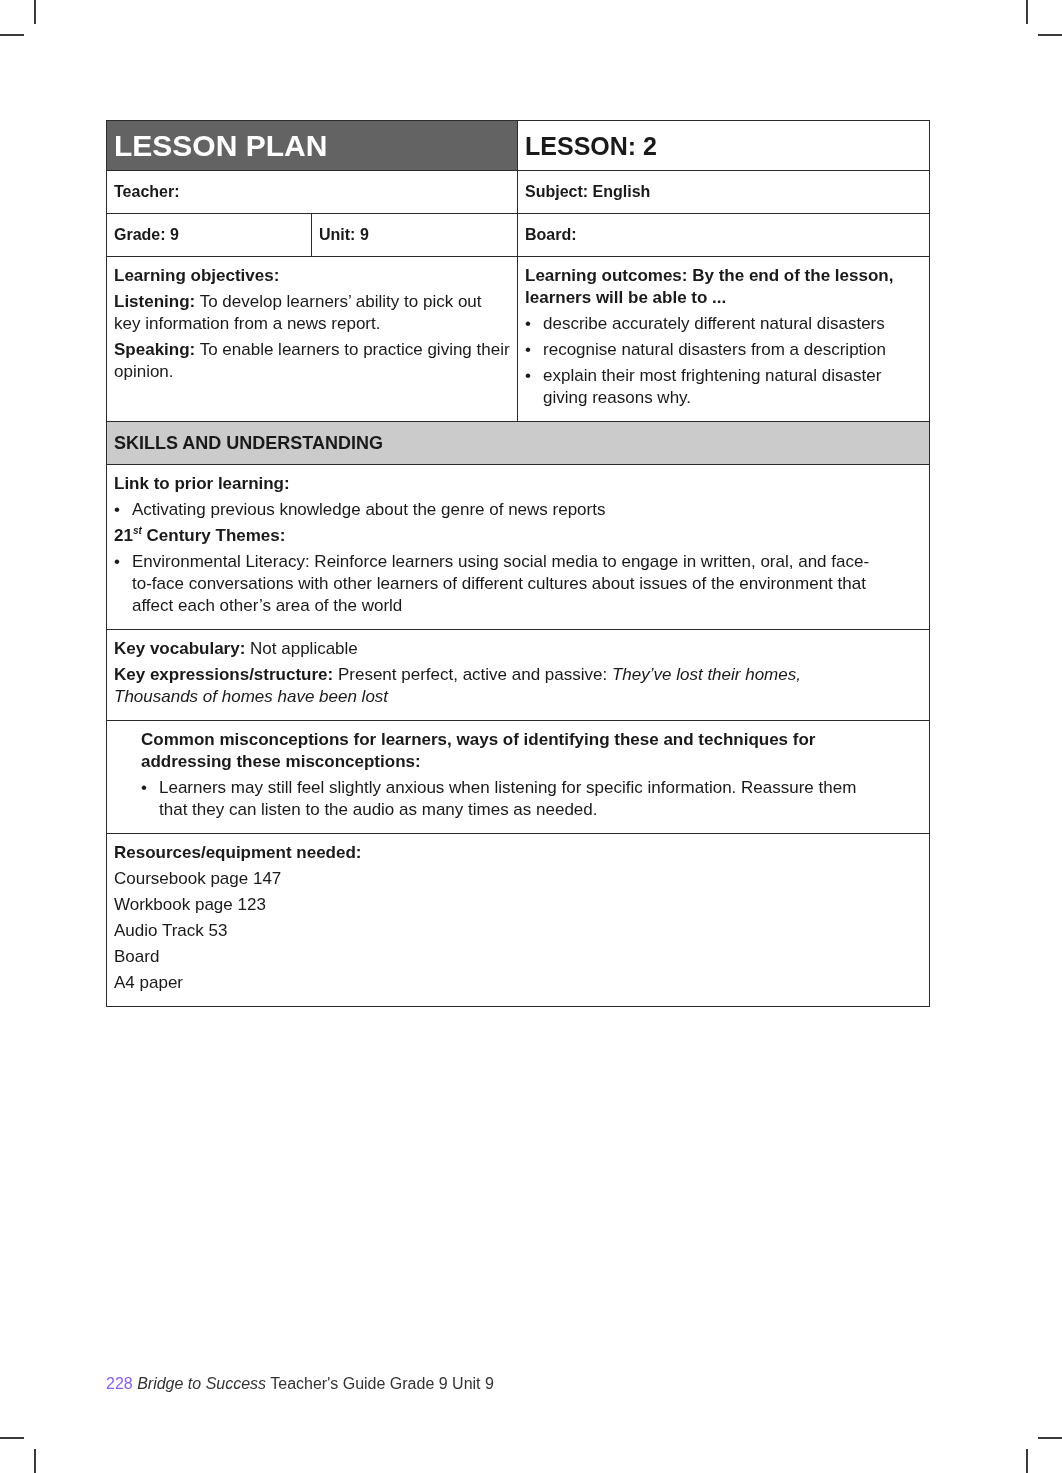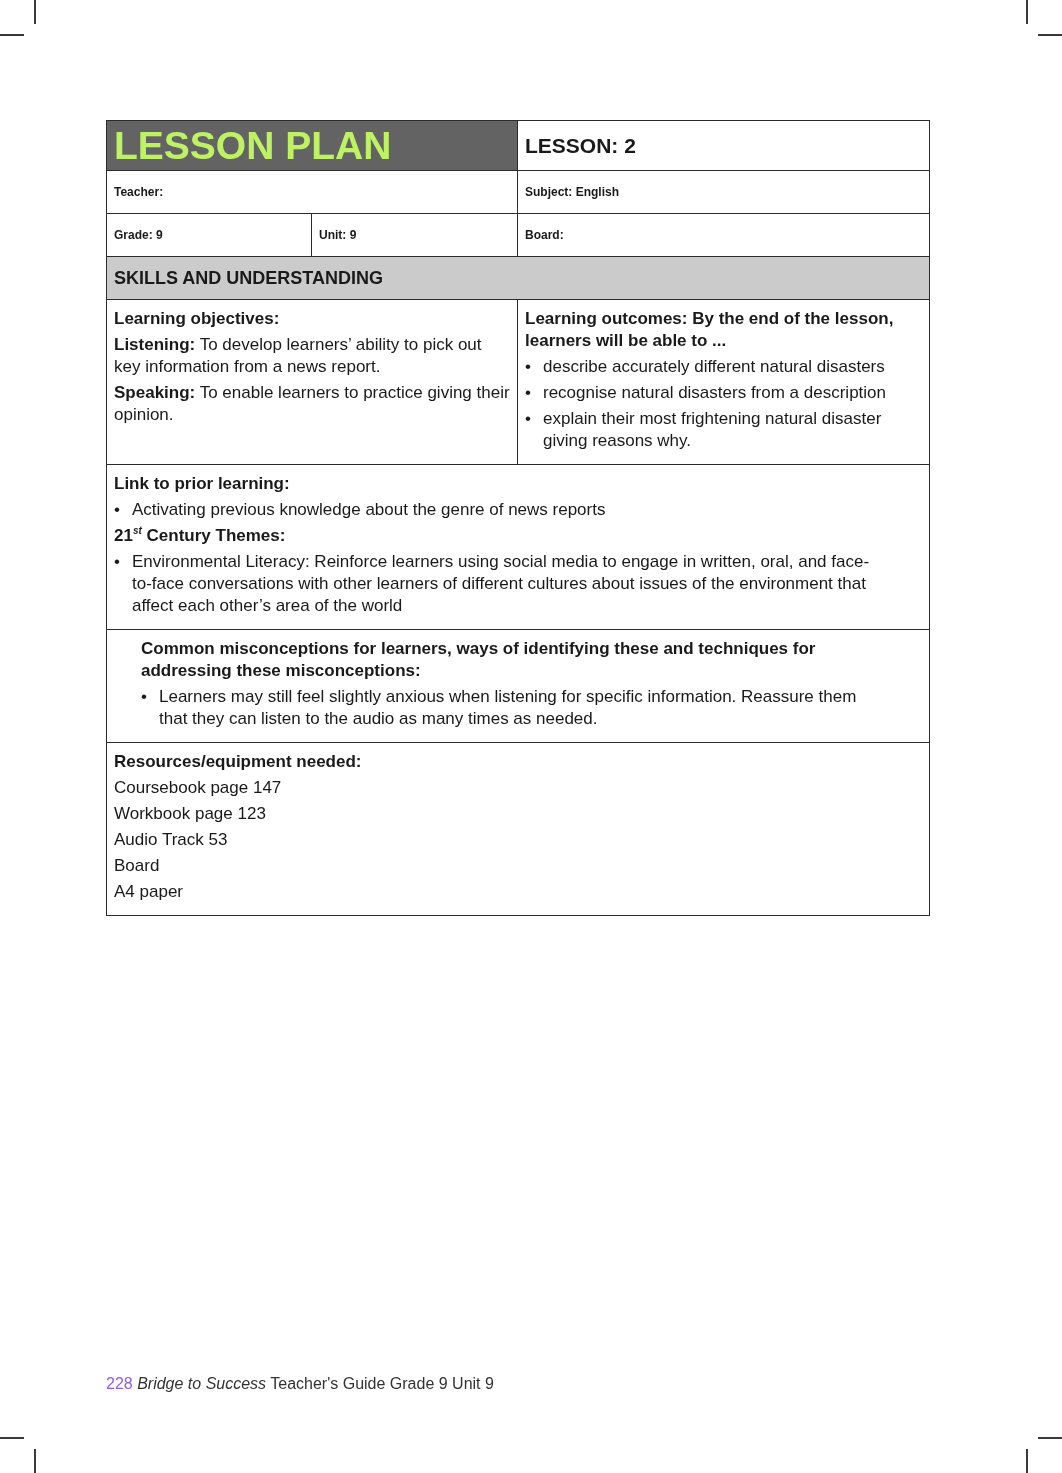--- a/index.html
+++ b/index.html
@@ -13,25 +13,25 @@
 
     table.plan {
       position: absolute; left: 106px; top: 120px; width: 823px;
       border-collapse: collapse; table-layout: fixed;
       font-size: 17px; line-height: 22px;
     }
     table.plan td {
       border: 1.5px solid #2b2b2b; padding: 0 7px; vertical-align: top;
     }
     .title-cell {
-      background: #636363; color: #bef264; font-weight: bold;
-      font-size: 39px; height: 49px; vertical-align: middle !important;
+      background: #636363; color: #ffffff; font-weight: bold;
+      font-size: 30px; height: 49px; vertical-align: middle !important;
     }
-    .lesson-cell { font-weight: bold; font-size: 21px; vertical-align: middle !important; }
-    .hdr { font-weight: bold; height: 42px; vertical-align: middle !important; font-size: 12px; }
+    .lesson-cell { font-weight: bold; font-size: 25px; vertical-align: middle !important; }
+    .hdr { font-weight: bold; height: 42px; vertical-align: middle !important; font-size: 16px; }
     .section-band {
       background: #cbcbcb; font-weight: bold; height: 42px; vertical-align: middle !important; font-size: 18px;
     }
     .block { padding-top: 8px !important; padding-bottom: 8px !important; }
     .b { font-weight: bold; }
     .i { font-style: italic; }
     .para { margin: 0 0 4px 0; }
     ul.bul { list-style: none; margin: 0 0 4px 0; padding: 0; }
     ul.bul li { position: relative; padding-left: 18px; margin-bottom: 4px; }
     ul.bul li::before {
@@ -72,47 +72,53 @@
   <tr>
     <td class="hdr" colspan="2">Teacher:</td>
     <td class="hdr">Subject: English</td>
   </tr>
   <tr>
     <td class="hdr">Grade: 9</td>
     <td class="hdr">Unit: 9</td>
     <td class="hdr">Board:</td>
   </tr>
   <tr>
-    <td class="section-band" colspan="3">SKILLS AND UNDERSTANDING</td>
-  </tr>
-  <tr>
     <td class="block" colspan="2" style="height:146px;">
       <p class="para b">Learning objectives:</p>
       <p class="para"><span class="b">Listening:</span><span> To develop learners’ ability to pick out key information from a news report.</span></p>
       <p class="para"><span class="b">Speaking:</span><span> To enable learners to practice giving their opinion.</span></p>
     </td>
     <td class="block">
       <p class="para b">Learning outcomes: By the end of the lesson, learners will be able to ...</p>
       <ul class="bul">
         <li>describe accurately different natural disasters</li>
         <li>recognise natural disasters from a description</li>
         <li>explain their most frightening natural disaster giving reasons why.</li>
       </ul>
     </td>
   </tr>
   <tr>
+    <td class="section-band" colspan="3">SKILLS AND UNDERSTANDING</td>
+  </tr>
+  <tr>
     <td class="block" colspan="3">
       <p class="para b">Link to prior learning:</p>
       <ul class="bul">
         <li>Activating previous knowledge about the genre of news reports</li>
       </ul>
       <p class="para b"><span>21</span><sup>st</sup><span> Century Themes:</span></p>
       <ul class="bul" style="padding-right:50px;">
         <li>Environmental Literacy: Reinforce learners using social media to engage in written, oral, and face-to-face conversations with other learners of different cultures about issues of the environment that affect each other’s area of the world</li>
       </ul>
+    </td>
+  </tr>
+  <tr>
+    <td class="block" colspan="3" style="padding-right:60px;">
+      <p class="para"><span class="b">Key vocabulary:</span><span> Not applicable</span></p>
+      <p class="para"><span class="b">Key expressions/structure:</span><span> Present perfect, active and passive: </span><span class="i">They’ve lost their homes, Thousands of homes have been lost</span></p>
     </td>
   </tr>
   <tr>
     <td class="block" colspan="3" style="padding-right:60px;padding-left:34px;">
       <p class="para b">Common misconceptions for learners, ways of identifying these and techniques for addressing these misconceptions:</p>
       <ul class="bul">
         <li>Learners may still feel slightly anxious when listening for specific information. Reassure them that they can listen to the audio as many times as needed.</li>
       </ul>
     </td>
   </tr>

